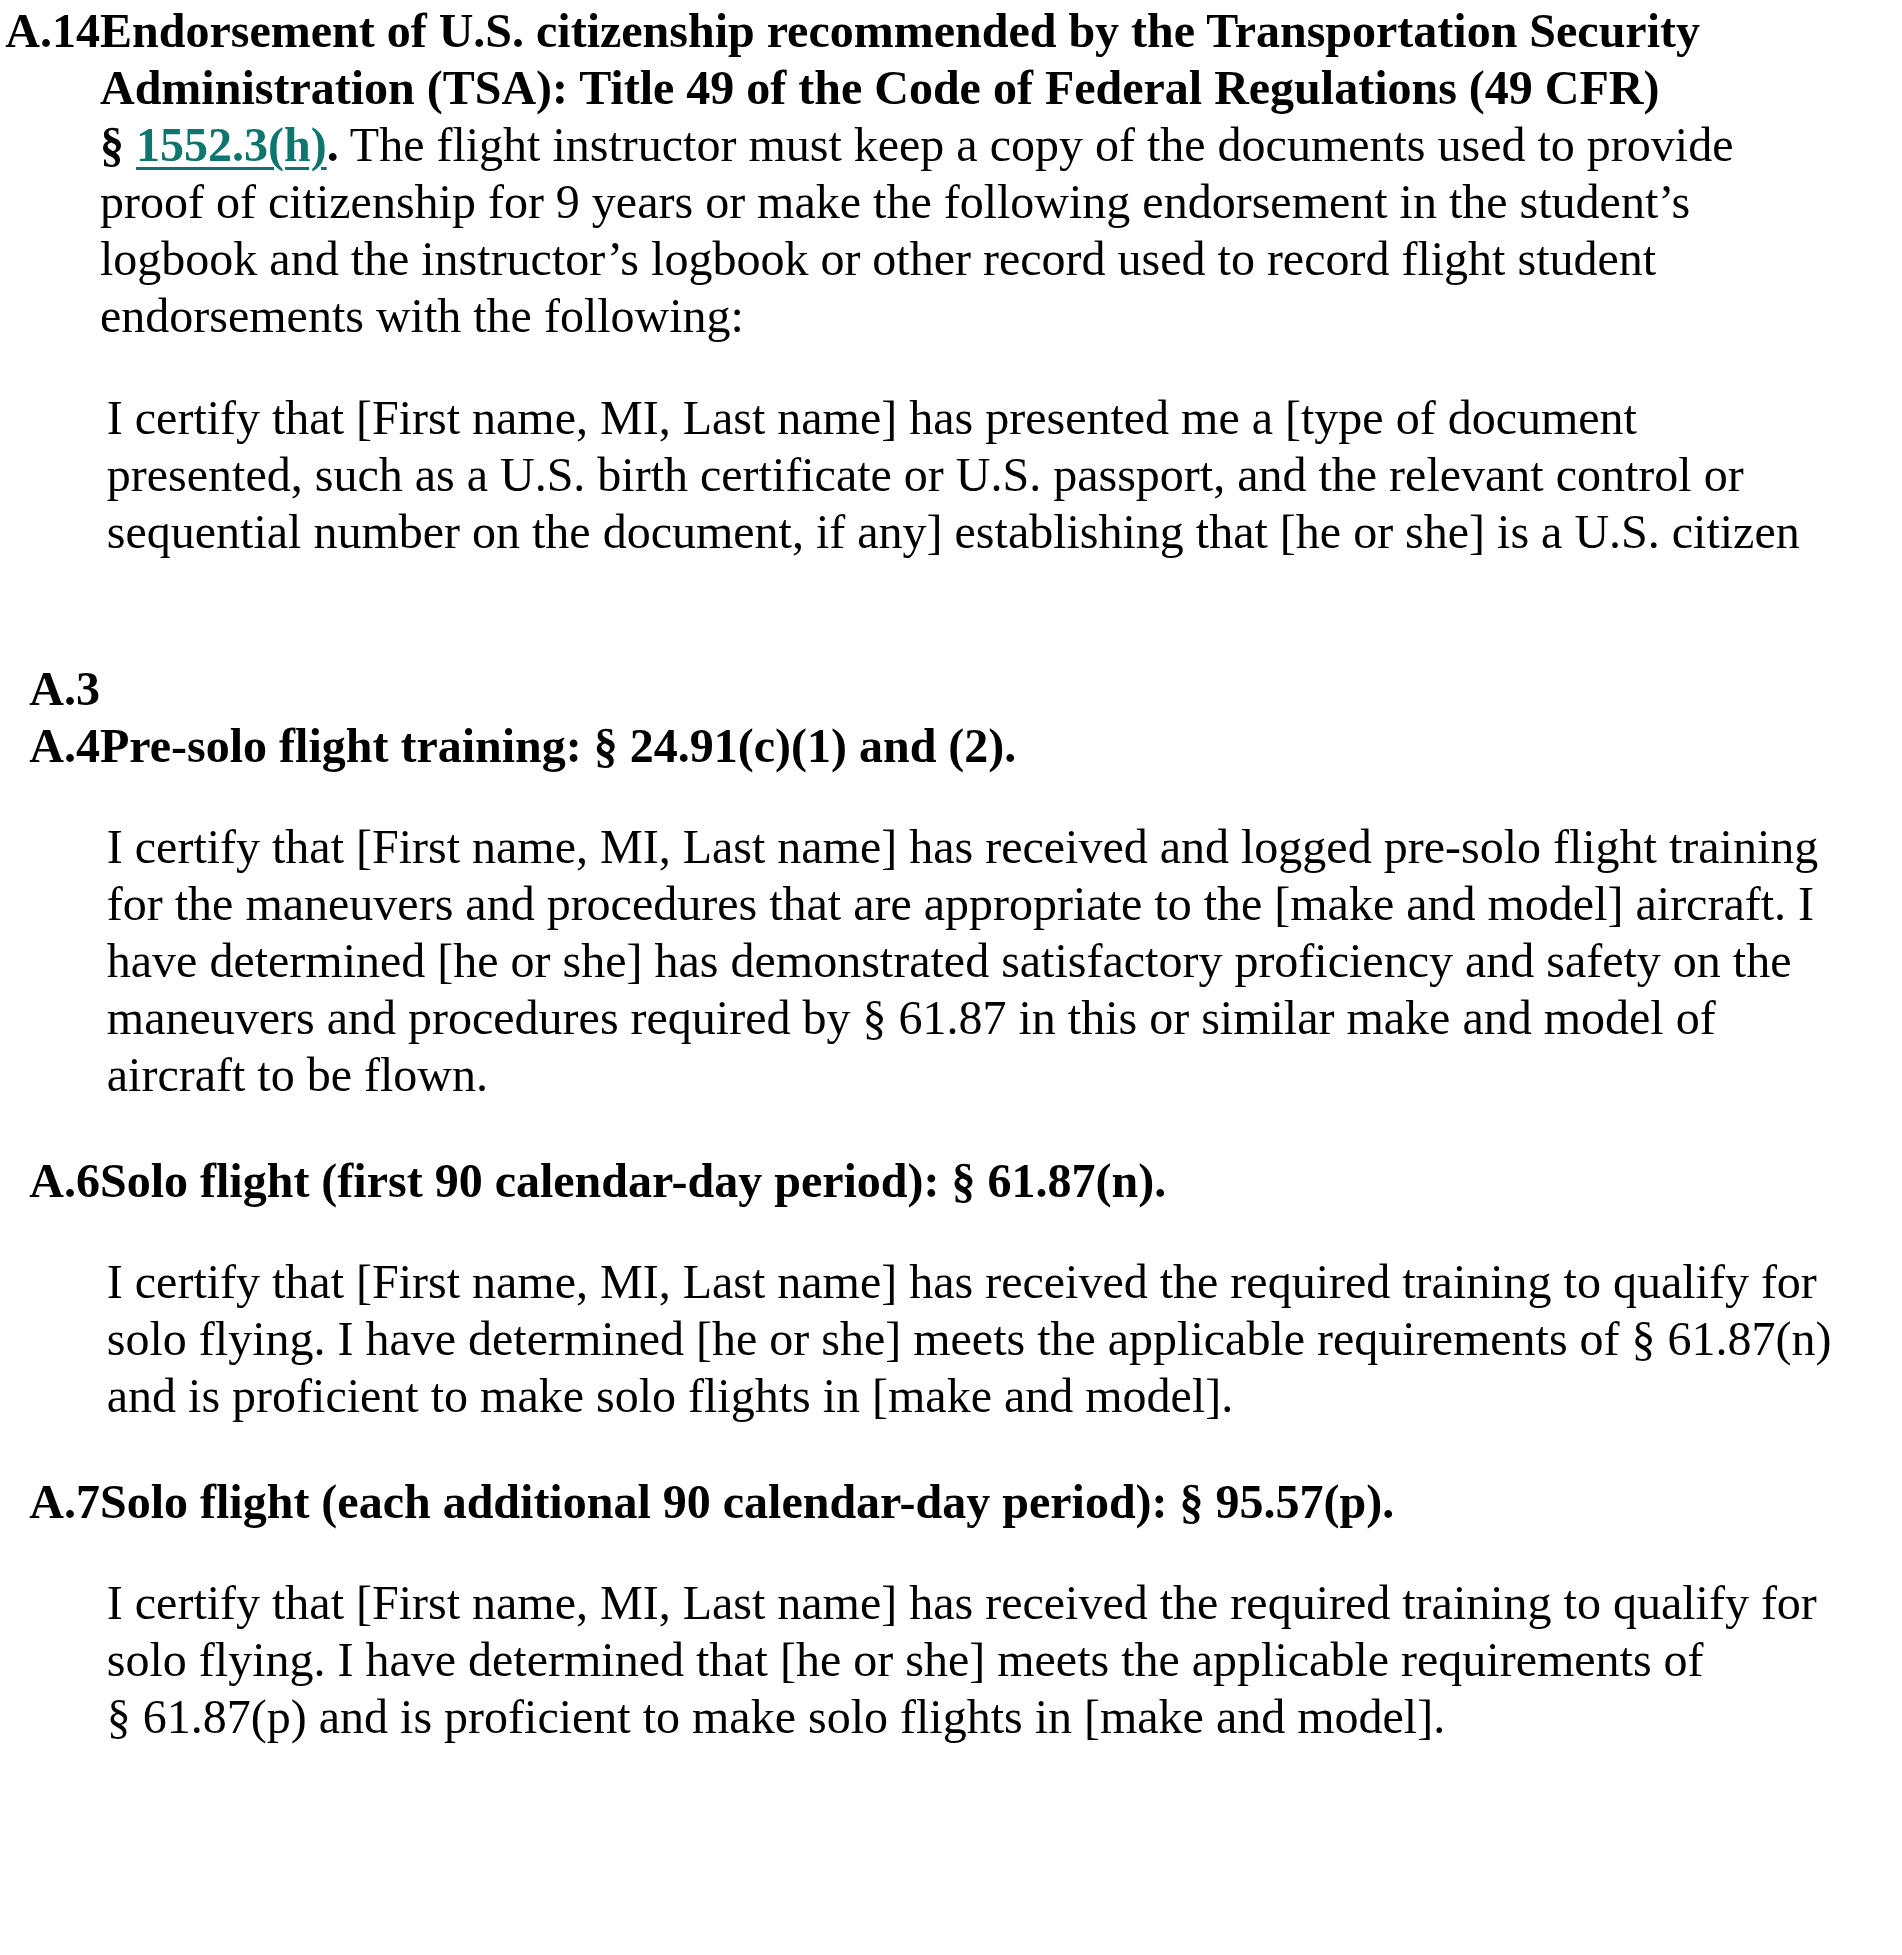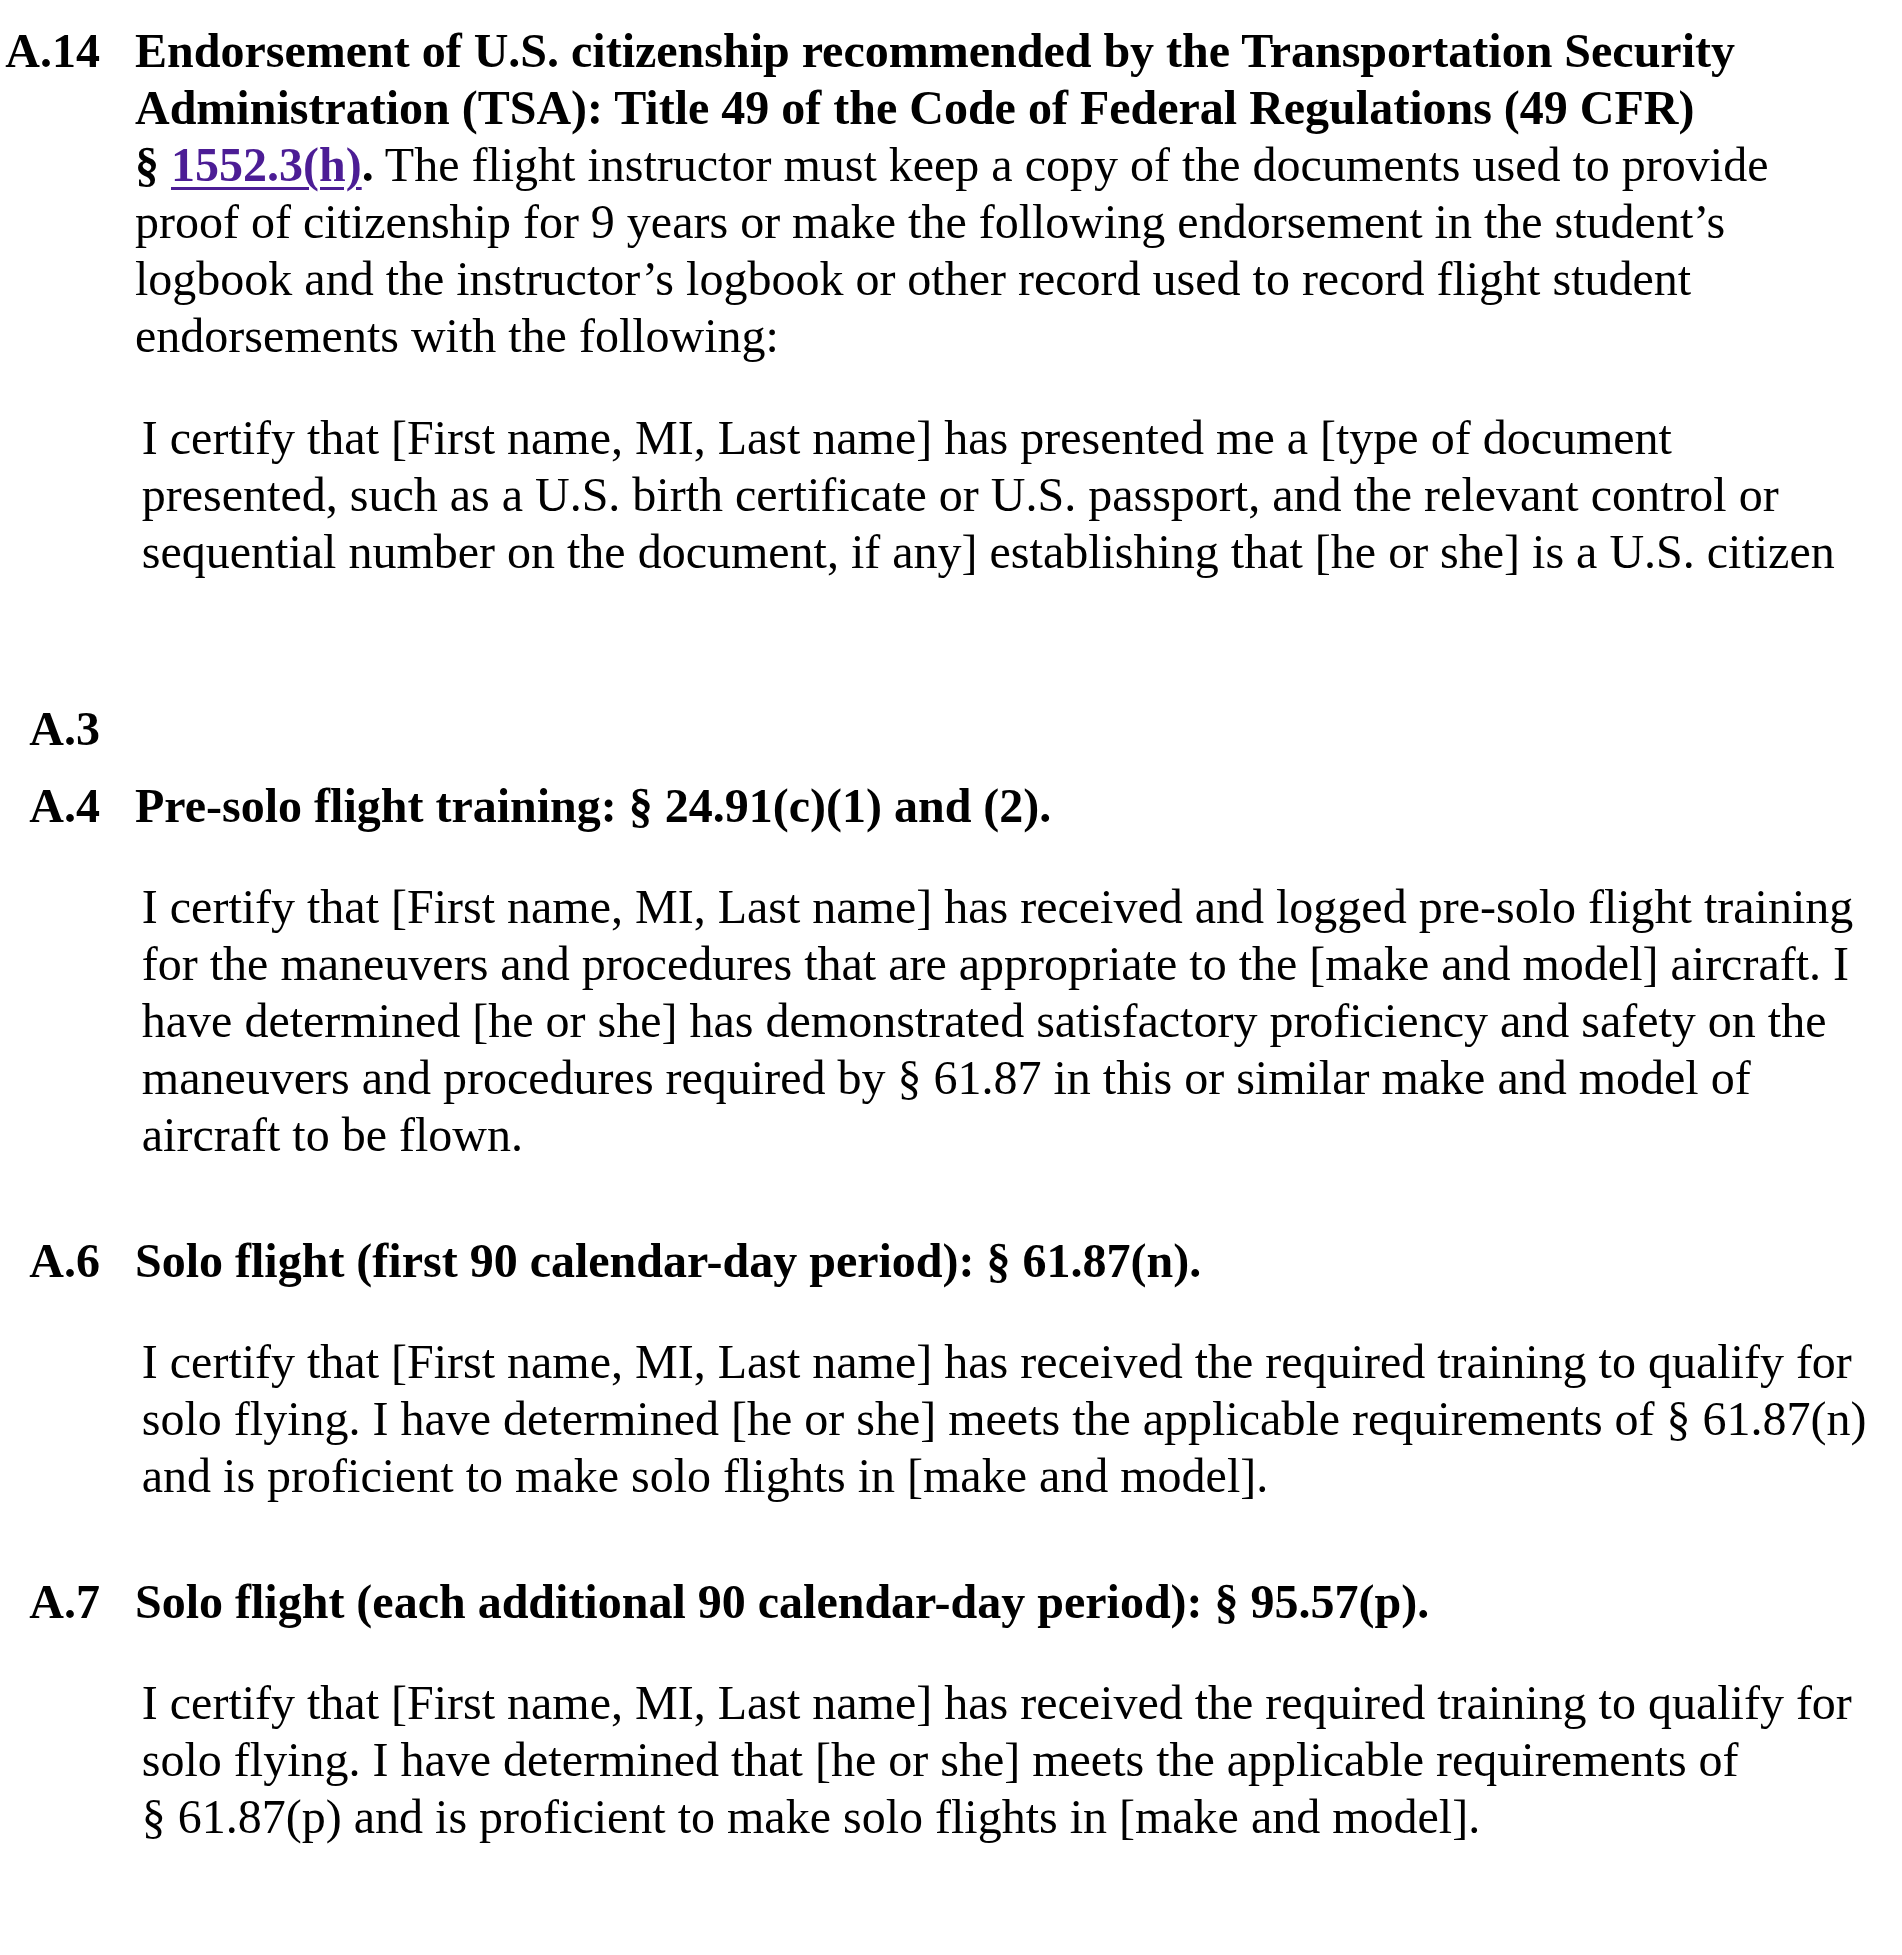--- a/index.html
+++ b/index.html
@@ -15,43 +15,41 @@
   }
   .page {
     padding-top: 1.9px;
     width: 100%;
     height: 100%;
     box-sizing: border-box;
   }
   .sec {
     display: grid;
     grid-template-columns: 100px 1fr;
-    column-gap: 35px;
     align-items: start;
-    margin-top: 20px;
   }
   .label {
     text-align: right;
     font-weight: bold;
     white-space: nowrap;
   }
   p.heading {
     margin: 0 0 44px 0;
     font-weight: bold;
     white-space: pre-line;
   }
   p.body {
     margin: 0 0 49px 6.8px;
     white-space: pre-line;
   }
   .sec-a14 p.heading { margin-bottom: 45px; }
   .sec-a14 p.body   { margin-bottom: 100px; }
   .sec-a7  p.body   { margin-bottom: 0; }
   a.reg-link {
-    color: #4c1d95;
+    color: #0f766e;
     font-weight: bold;
     text-decoration: underline;
     text-decoration-thickness: 2.9px;
     text-underline-offset: 5.8px;
     cursor: pointer;
   }
 </style>
 </head>
 <body>
 

